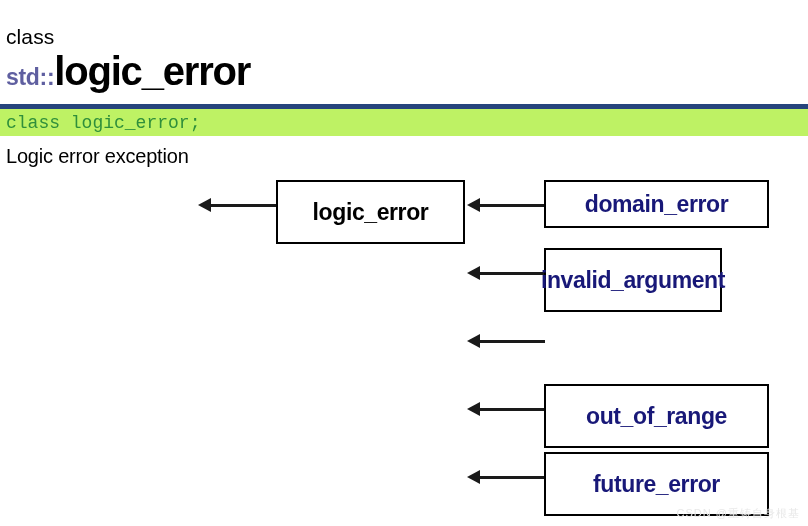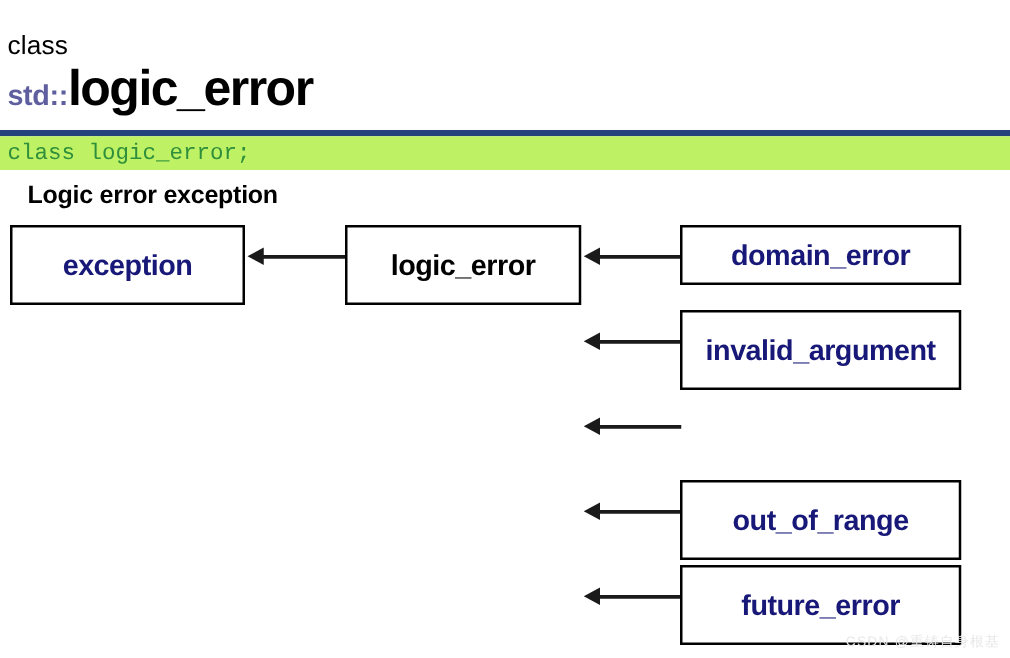--- a/index.html
+++ b/index.html
@@ -69,25 +69,24 @@
     font-size: 18px;
     line-height: 22px;
     color: #2f8f3b;
     white-space: pre;
   }
 
   
   #section-heading {
     font-size: 20px;
     line-height: 24px;
-    font-weight: 700;
+    font-weight: 400;
     color: #000000;
     padding: 8px 0 0 6px;
     letter-spacing: -0.2px;
-    margin-left: 16px;
   }
 
   
   #inheritance-diagram {
     position: absolute;
     left: 0;
     top: 176px;
     width: 808px;
     height: 350px;
   }
@@ -190,33 +189,30 @@
   <div class="arrow" style="left:467px; top:226px; width:78px;">
     <div class="arrow-head"></div>
     <div class="arrow-shaft" style="width:69px;"></div>
   </div>
 
   <div class="arrow" style="left:467px; top:294px; width:78px;">
     <div class="arrow-head"></div>
     <div class="arrow-shaft" style="width:69px;"></div>
   </div>
 
-  <div class="node-box" style="left:8px; top:4px; width:188px; height:64px;">
-    <span class="node-label link">exception</span>
-  </div>
 
   <div class="node-box" style="left:276px; top:4px; width:189px; height:64px;">
     <span class="node-label current">logic_error</span>
   </div>
 
   <div class="node-box" style="left:544px; top:4px; width:225px; height:48px;">
     <span class="node-label link">domain_error</span>
   </div>
 
-  <div class="node-box" style="left:544px; top:72px; width:225px; height:64px;">
+  <div class="node-box" style="left:544px; top:72px; width:178px; height:64px;">
     <span class="node-label link">invalid_argument</span>
   </div>
 
 
   <div class="node-box" style="left:544px; top:276px; width:225px; height:64px;">
     <span class="node-label link">future_error</span>
   </div>
 
   <div class="node-box" style="left:544px; top:208px; width:225px; height:64px;">
     <span class="node-label link">out_of_range</span>

